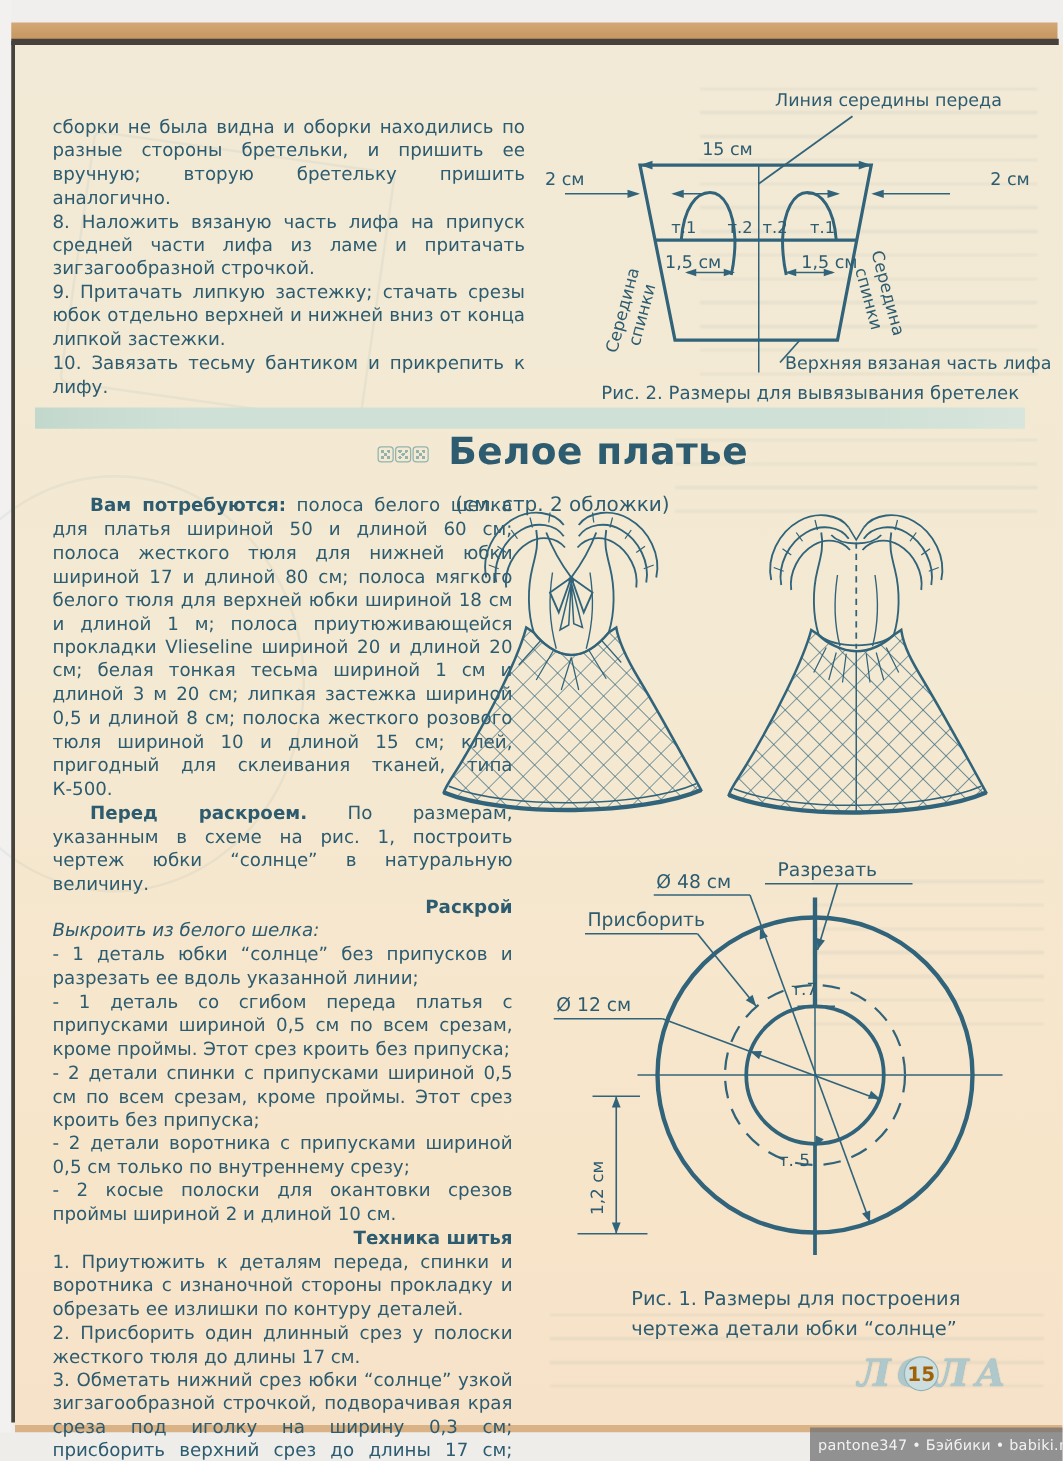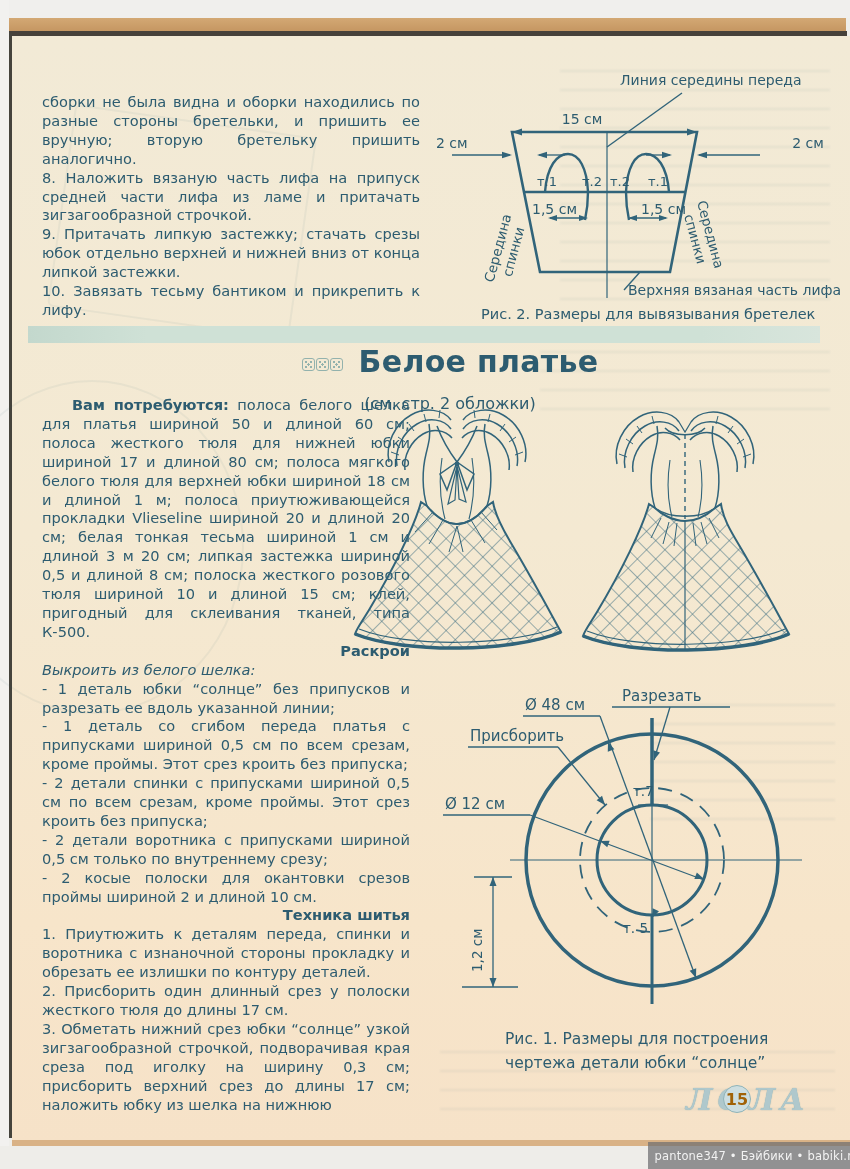--- a/index.html
+++ b/index.html
@@ -139,20 +139,21 @@
 <div class="title-wrap">
   <div class="title-line">
     <span><span class="die"></span><span class="die"></span><span class="die"></span></span>
     <span>Белое платье</span>
   </div>
   <div class="subtitle">(см. стр. 2 обложки)</div>
 </div>
 
 <div class="tcol" style="left:42px;top:396px;width:368px;">
   <p class="ind"><span class="lead">Вам потребуются:</span><span> полоса белого шелка для платья шириной 50 и длиной 60 см; полоса жесткого тюля для нижней юбки шириной 17 и длиной 80 см; полоса мягкого белого тюля для верхней юбки шириной 18 см и длиной 1 м; полоса приутюживающейся прокладки Vlieseline шириной 20 и длиной 20 см; белая тонкая тесьма шириной 1 см и длиной 3 м 20 см; липкая застежка шириной 0,5 и длиной 8 см; полоска жесткого розового тюля шириной 10 и длиной 15 см; клей, пригодный для склеивания тканей, типа К-500.</span></p>
+  <p class="ind"><span class="lead">Перед раскроем.</span><span> По размерам, указанным в схеме на рис. 1, построить чертеж юбки “солнце” в натуральную величину.</span></p>
   <p class="hword">Раскрой</p>
   <p class="ital">Выкроить из белого шелка:</p>
   <p>- 1 деталь юбки “солнце” без припусков и разрезать ее вдоль указанной линии;</p>
   <p>- 1 деталь со сгибом переда платья с припусками шириной 0,5 см по всем срезам, кроме проймы. Этот срез кроить без припуска;</p>
   <p>- 2 детали спинки с припусками шириной 0,5 см по всем срезам, кроме проймы. Этот срез кроить без припуска;</p>
   <p>- 2 детали воротника с припусками шириной 0,5 см только по внутреннему срезу;</p>
   <p>- 2 косые полоски для окантовки срезов проймы шириной 2 и длиной 10 см.</p>
   <p class="hword">Техника шитья</p>
   <p>1. Приутюжить к деталям переда, спинки и воротника с изнаночной стороны прокладку и обрезать ее излишки по контуру деталей.</p>
   <p>2. Присборить один длинный срез у полоски жесткого тюля до длины 17 см.</p>

